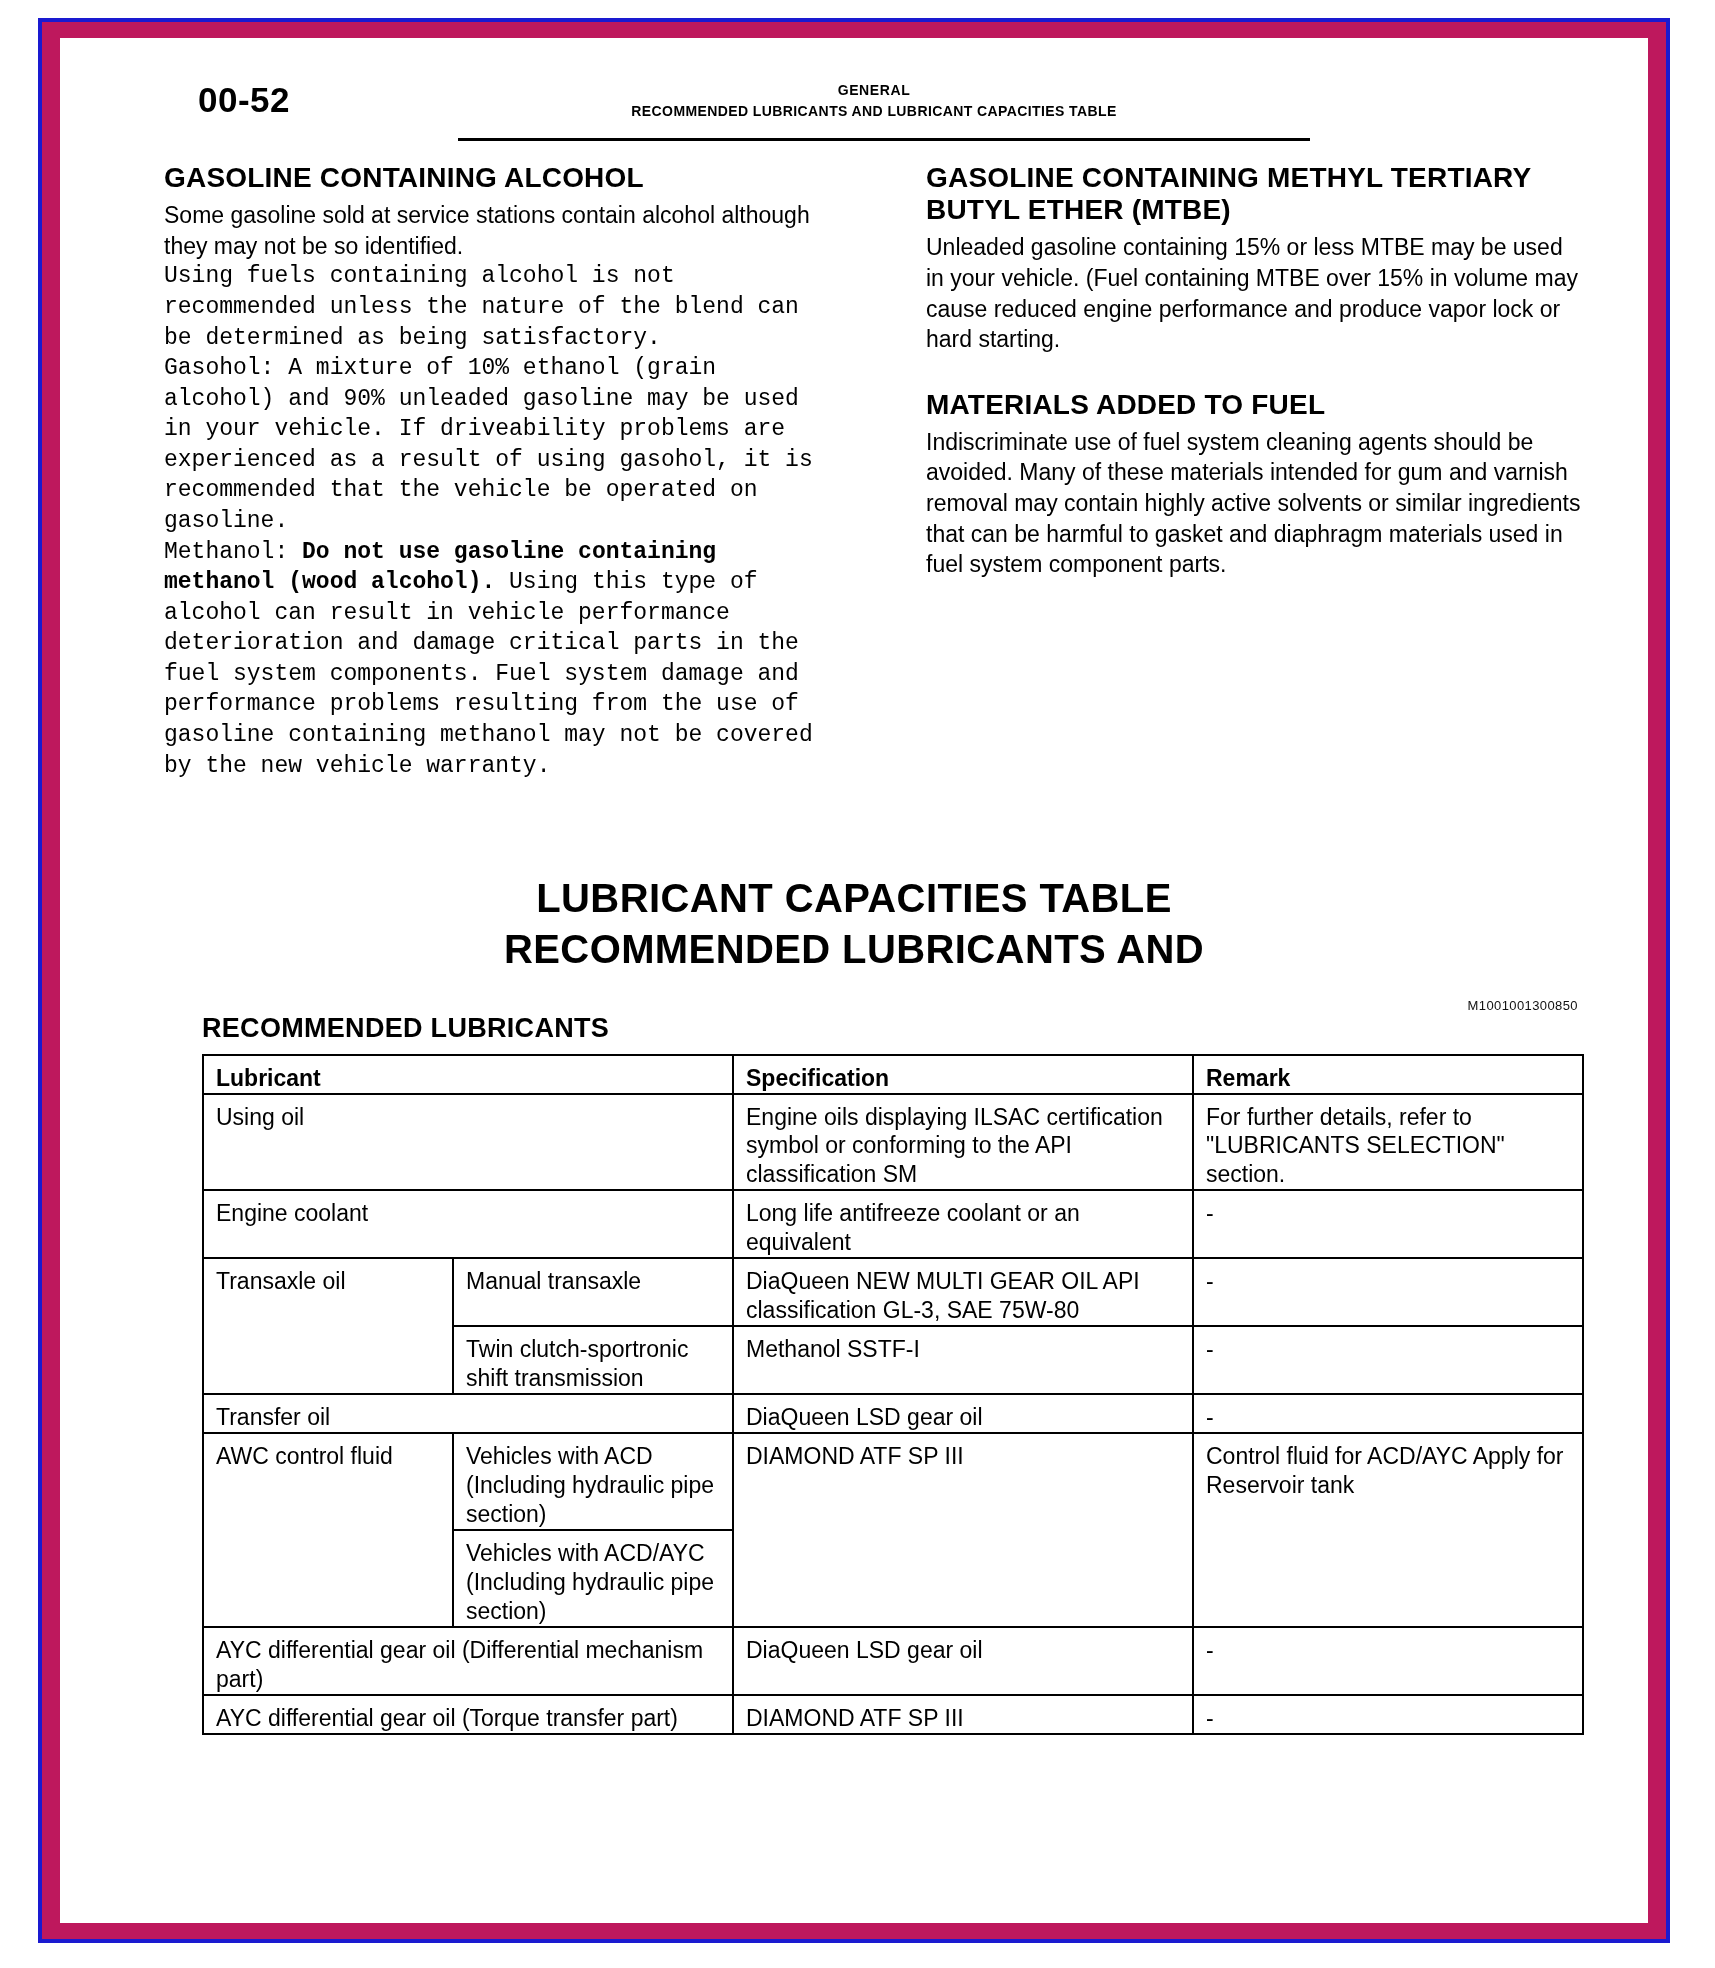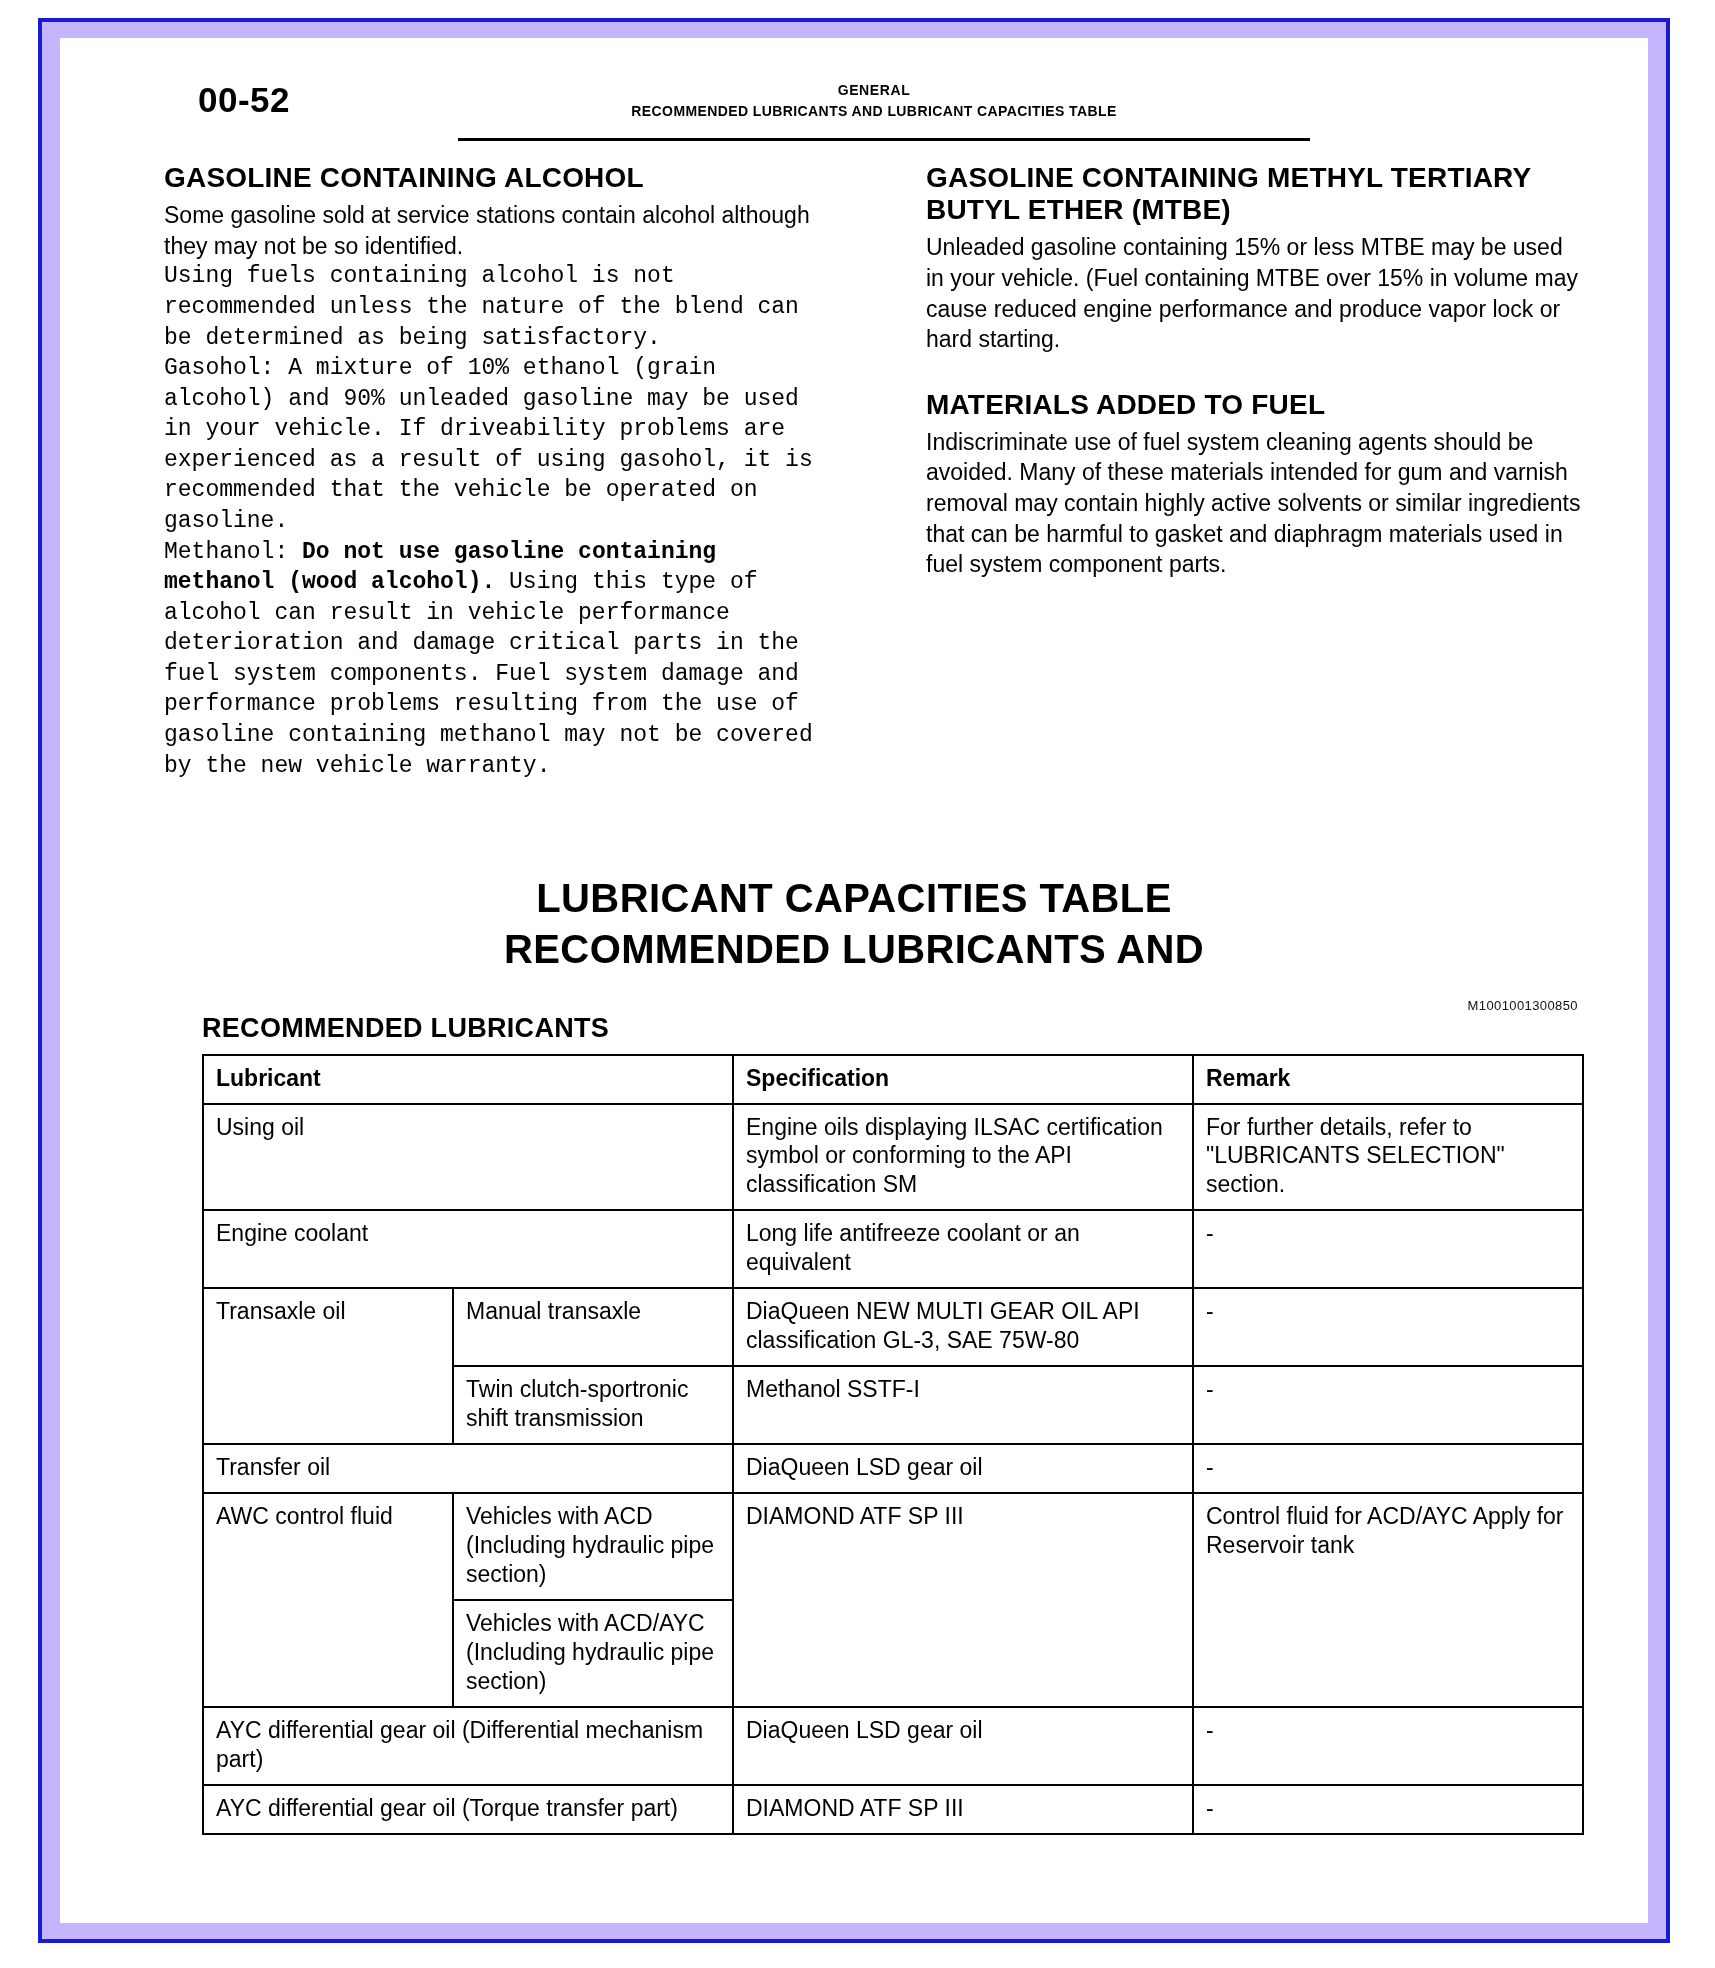--- a/index.html
+++ b/index.html
@@ -16,21 +16,21 @@
     overflow: hidden;
   }
   #page {
     position: absolute;
     left: 38px;
     top: 18px;
     width: 1632px;
     height: 1925px;
     border: 4px solid #1a1ad0;
     box-sizing: border-box;
-    background: #c4b5fd;
+    background: #be185d;
   }
   #inner {
     position: absolute;
     left: 18px;
     top: 16px;
     right: 18px;
     bottom: 16px;
     background: #ffffff;
   }
 
@@ -144,21 +144,21 @@
     position: relative;
     margin: 10px 40px 0 142px;
   }
   table.lub {
     border-collapse: collapse;
     width: 1380px;
     table-layout: fixed;
   }
   table.lub td, table.lub th {
     border: 2px solid #000;
-    padding: 8px 12px 10px 12px;
+    padding: 8px 12px 0 12px;
     font-size: 23px;
     line-height: 1.26;
     vertical-align: top;
     text-align: left;
   }
   table.lub th {
     font-weight: bold;
   }
   col.c1 { width: 250px; }
   col.c2 { width: 280px; }

